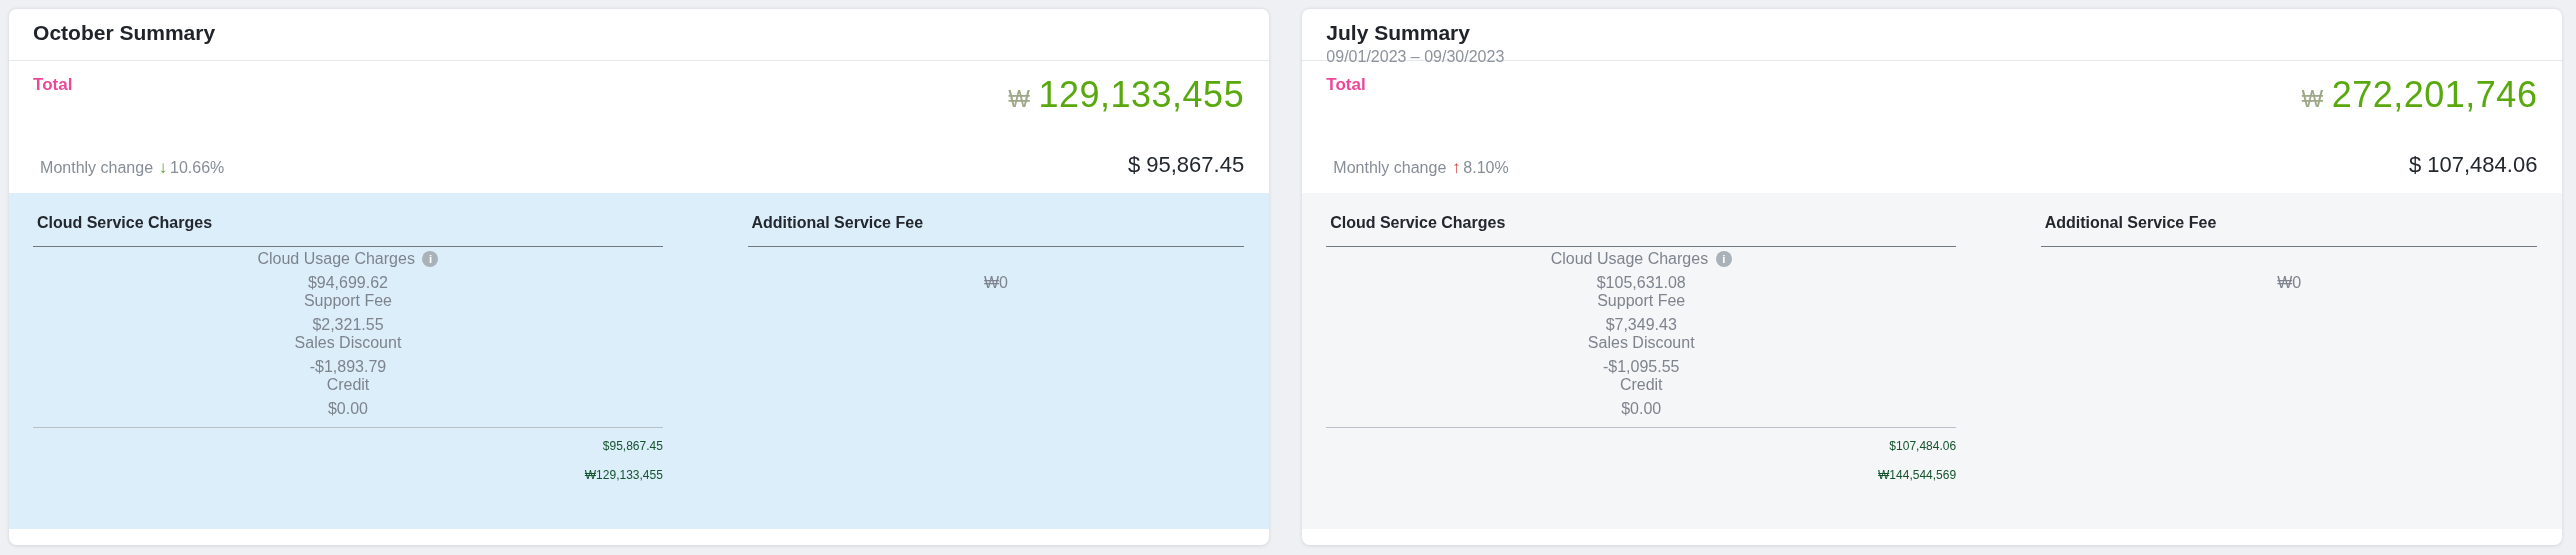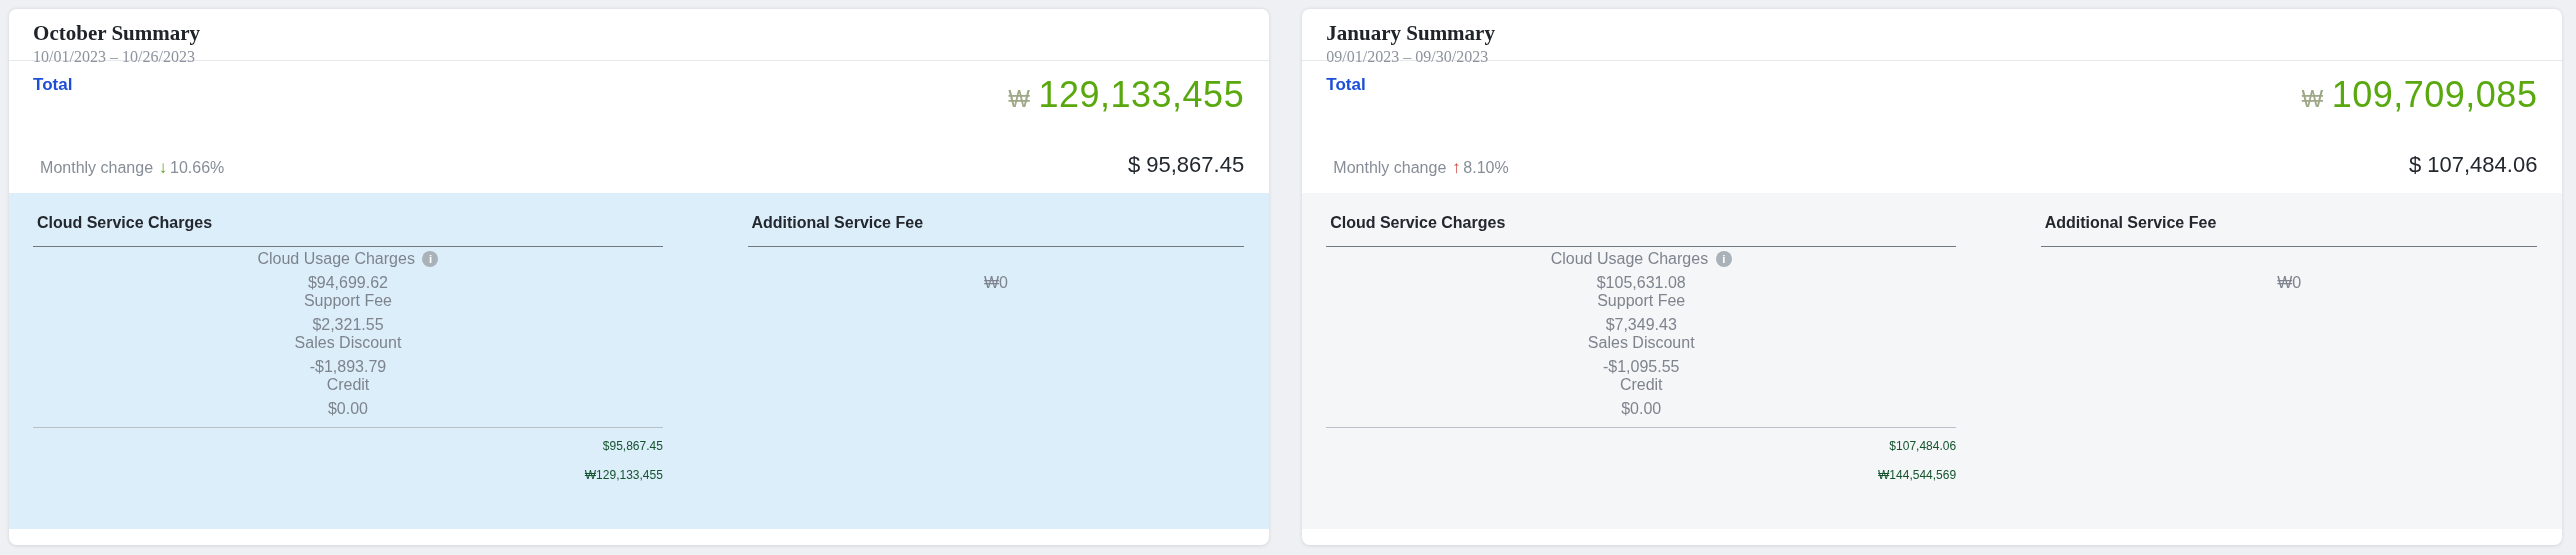--- a/index.html
+++ b/index.html
@@ -20,21 +20,20 @@
     border-radius: 7.6px;
     box-shadow: 0 0.9px 3.8px rgba(25, 35, 55, 0.12);
     display: flex;
     flex-direction: column;
     overflow: hidden;
   }
   .card-header {
     height: 52px;
     padding: 10.4px 24.6px 0 24.6px;
     border-bottom: 0.9px solid #e6e8ec;
-    font-family: Liberation Serif, serif;
   }
   .card-title {
     font-size: 21px;
     font-weight: 700;
     color: #20242a;
     line-height: 1.25;
   }
   .card-dates {
     font-size: 16px;
     color: #8d939d;
@@ -47,21 +46,21 @@
     justify-content: space-between;
   }
   .summary-left {
     display: flex;
     flex-direction: column;
     justify-content: space-between;
   }
   .total-label {
     font-size: 17px;
     font-weight: 700;
-    color: #1d4ed8;
+    color: #ec4899;
   }
   .monthly-change {
     font-size: 16px;
     color: #878d97;
     display: flex;
     align-items: center;
     margin-left: 7px;
   }
   .change-arrow {
     font-weight: 700;
@@ -146,21 +145,20 @@
   .card-footer { flex: 1; }
 </style>
 </head>
 <body style="background-color: rgb(238, 240, 244);">
 
 <div class="page">
 
   <div class="card">
     <div class="card-header">
       <div class="card-title">October Summary</div>
-      <div class="card-dates">10/01/2023 – 10/26/2023</div>
     </div>
     <div class="summary-row">
       <div class="summary-left">
         <div class="total-label">Total</div>
         <div class="monthly-change">
           <span>Monthly change</span>
           <span class="change-arrow" style="color: rgb(90, 162, 30);">↓</span>
           <span>10.66%</span>
         </div>
       </div>
@@ -212,36 +210,36 @@
             <span>₩0</span>
           </div>
         </div>
       </div>
     </div>
     <div class="card-footer"></div>
   </div>
 
   <div class="card">
     <div class="card-header">
-      <div class="card-title">January Summary</div>
+      <div class="card-title">July Summary</div>
       <div class="card-dates">09/01/2023 – 09/30/2023</div>
     </div>
     <div class="summary-row">
       <div class="summary-left">
         <div class="total-label">Total</div>
         <div class="monthly-change">
           <span>Monthly change</span>
           <span class="change-arrow" style="color: rgb(210, 66, 59);">↑</span>
           <span>8.10%</span>
         </div>
       </div>
       <div class="summary-right">
         <div class="total-krw">
           <span class="krw-symbol">₩</span>
-          <span class="krw-value">109,709,085</span>
+          <span class="krw-value">272,201,746</span>
         </div>
         <div class="total-usd">$ 107,484.06</div>
       </div>
     </div>
     <div class="charges-panel" style="background-color: rgb(245, 246, 248);">
       <div class="panel-col col-cloud">
         <div class="col-header">Cloud Service Charges</div>
         <div class="col-divider"></div>
         <div class="rows">
           <div class="charge-row">

